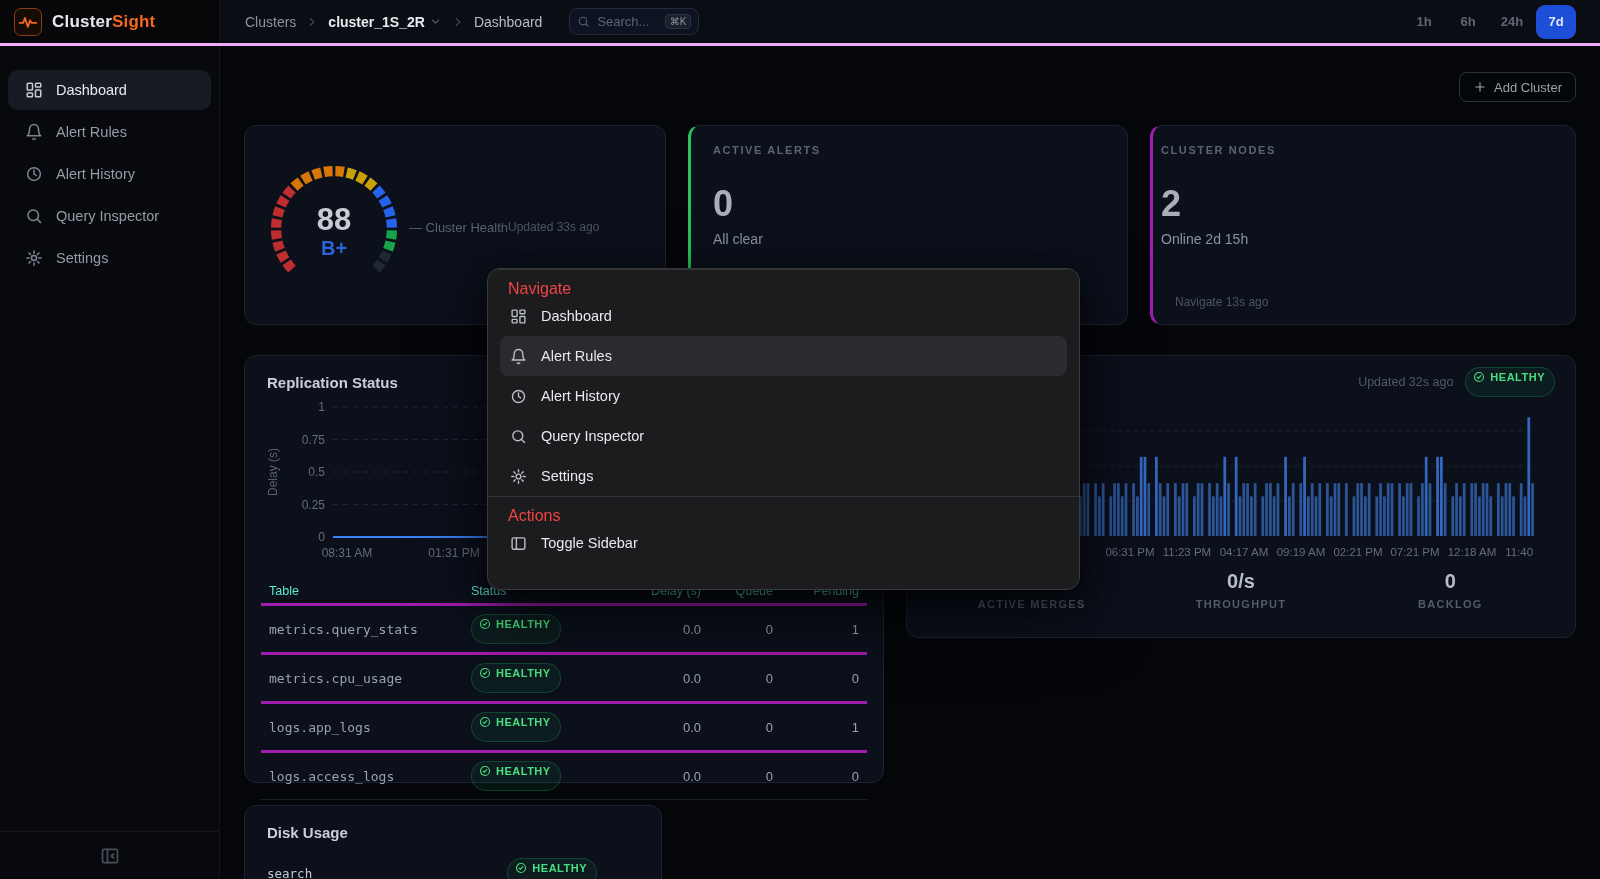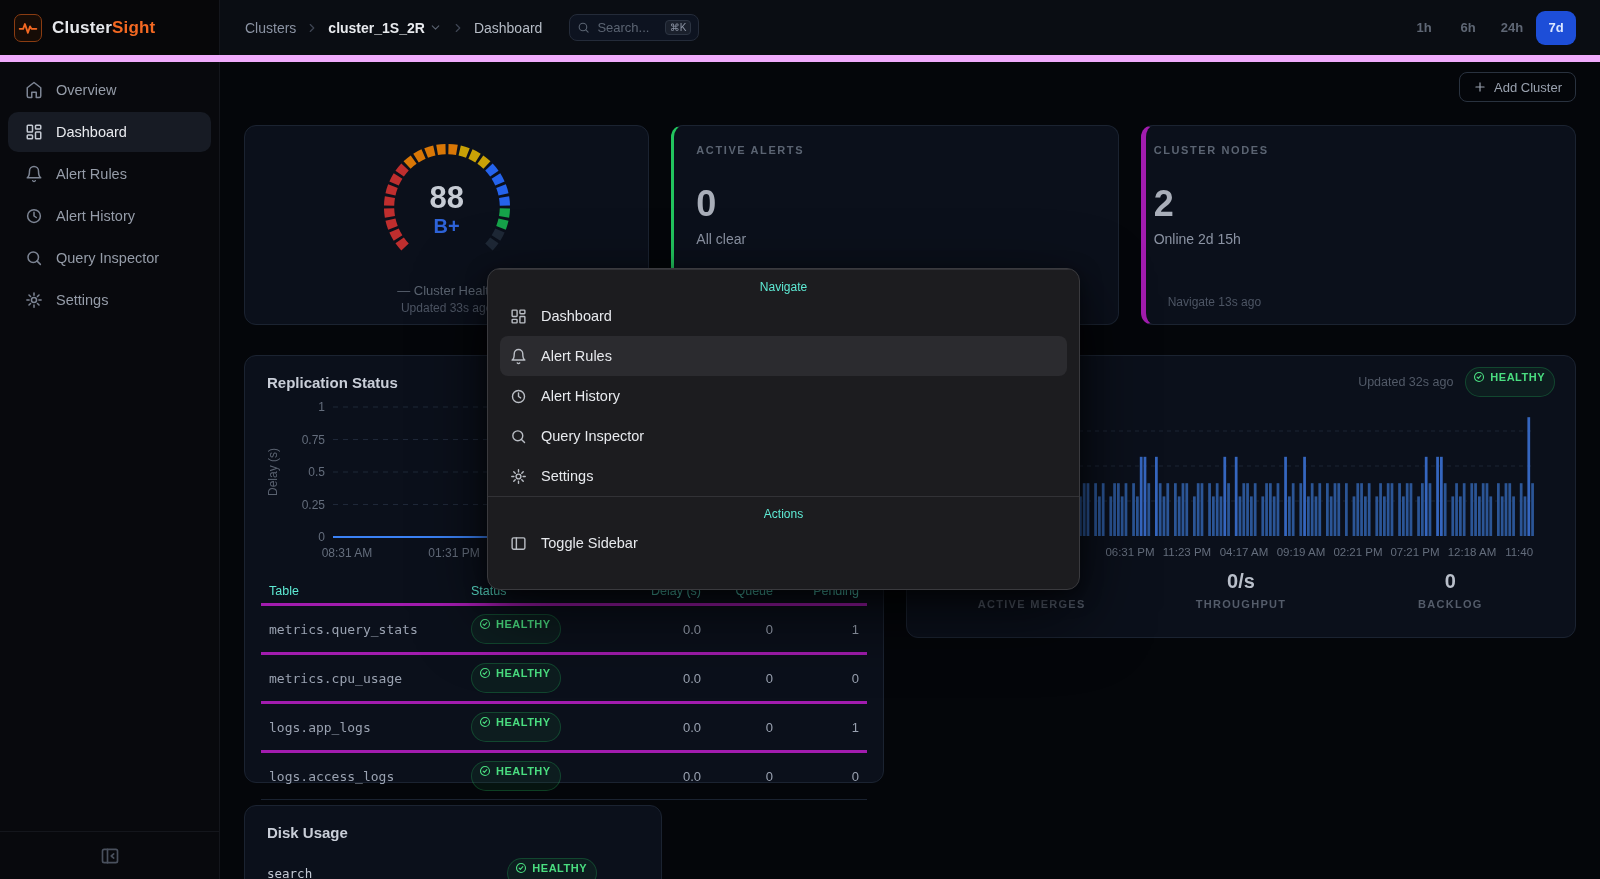--- a/index.html
+++ b/index.html
@@ -1,22 +1,22 @@
 <!DOCTYPE html>
 <html><head>
 <meta charset="utf-8">
 <style>
   * { margin:0; padding:0; box-sizing:border-box; }
   html,body { width:1600px; height:879px; overflow:hidden; background:#04060a;
     font-family:"Liberation Sans",sans-serif; color:#e5e7eb; position:relative; }
   .ic { display:inline-block; vertical-align:middle; }
 
   
-  .topbar { position:absolute; top:0; left:0; right:0; height:62px; display:flex; align-items:center;
-    background:#0a0d13; border-bottom:7px solid #f0abfc; z-index:5; }
+  .topbar { position:absolute; top:0; left:0; right:0; height:46px; display:flex; align-items:center;
+    background:#0a0d13; border-bottom:3px solid #f0abfc; z-index:5; }
   .brand { width:220px; height:100%; background:#070709; border-right:1px solid #14161c;
     display:flex; align-items:center; gap:10px; padding-left:14px; flex:none; }
   .logo-mark { width:28px; height:28px; border:1px solid #8a3c12; border-radius:7px; background:#160c06;
     display:flex; align-items:center; justify-content:center; }
   .brand-name { font-size:17px; font-weight:700; letter-spacing:.2px; }
   .brand-name .accent { color:#f26822; }
   .crumbs { display:flex; align-items:center; gap:9px; margin-left:25px; font-size:14px; }
   .crumb-root { color:#8b93a3; }
   .crumb-sep { color:#3f4654; width:14px; height:14px; }
   .crumb-cluster { color:#e8eaee; font-weight:700; display:flex; align-items:center; gap:4px; }
@@ -49,27 +49,27 @@
   .main { position:absolute; top:46px; left:220px; right:0; bottom:0; padding:26px 24px 0; overflow:hidden; }
   .toolbar-row { display:flex; justify-content:flex-end; margin-bottom:23px; }
   .btn-add { height:30px; padding:0 13px; border:1px solid #29323f; border-radius:8px; background:transparent;
     color:#9aa2af; font-size:13px; font-family:inherit; display:flex; align-items:center; gap:7px; }
   .btn-add .ic { width:14px; height:14px; }
 
   .cards-row { display:flex; gap:22px; margin-bottom:30px; }
   .card { flex:1; height:200px; background:#0b101b; border:1px solid #1b2331; border-radius:12px;
     position:relative; padding:18px 22px; }
   .card.accent-green { border-left:3px solid #22c55e; }
-  .card.accent-blue  { border-left:5px solid #a21caf;padding-left:8px; }
+  .card.accent-blue  { border-left:3px solid #a21caf;padding-left:8px; }
   .card-label { font-size:11px; letter-spacing:1.6px; color:#5b6472; font-weight:700; }
   .card-value { font-size:36px; font-weight:700; color:#a9aeb9; margin-top:30px; line-height:1; }
   .card-sub { font-size:14px; color:#8b93a3; margin-top:9px; }
   .card-updated { position:absolute; bottom:15px; left:22px; font-size:12px; color:#4d5564; }
 
-  .card.health { display:flex; flex-direction:column; align-items:center; padding:2px; }
+  .card.health { display:flex; flex-direction:row; align-items:center; padding:14px; }
   .gauge-wrap { position:relative; width:150px; height:142px; margin-top:8px; }
   .gauge-text { position:absolute; top:46px; left:0; right:0; text-align:center; }
   .gauge-score { font-size:31px; font-weight:700; color:#c6cbd4; line-height:1.05; }
   .gauge-grade { font-size:20px; font-weight:700; color:#2e63d8; }
   .gauge-legend { font-size:13px; color:#5a6370; margin-top:5px; }
   .gauge-updated { font-size:12px; color:#4d5564; margin-top:3px; }
 
   .mid-row { display:flex; gap:22px; align-items:flex-start; margin-bottom:22px; }
   .panel { background:#0b101b; border:1px solid #1b2331; border-radius:12px; }
   .panel.replication { width:640px; height:428px; padding:18px 16px 8px; }
@@ -102,21 +102,21 @@
 
   
   .palette { position:absolute; left:487px; top:268px; width:593px; height:322px; background:#1c1c1f;
     border:1px solid #3a3a3e; border-radius:13px; overflow:hidden; z-index:20;
     box-shadow:0 24px 70px rgba(0,0,0,.65), 0 6px 20px rgba(0,0,0,.5); }
   .pal-input { display:flex; align-items:center; gap:12px; height:46px; padding:0 18px; }
   .pal-input .ic { width:17px; height:17px; color:#8a8f98; flex:none; }
   .caret { width:1.5px; height:19px; background:#eceef1; margin-right:1px; }
   .pal-ph { font-size:15px; color:#8d929c; }
   .pal-divider { height:1px; background:#323236; }
-  .pal-section { font-size:12px; color:#5eead4; padding:10px 20px 3px; height:26px;text-align:center; }
+  .pal-section { font-size:16px; color:#ef4444; padding:10px 20px 3px; height:26px; }
   .pal-item { height:40px; margin:0 12px; display:flex; align-items:center; gap:14px; padding:0 10px;
     border-radius:8px; color:#e7e9ed; font-size:14.5px; }
   .pal-item.selected { background:#2b2b2f; }
   .pal-item .ic { width:17px; height:17px; color:#b9bdc4; flex:none; }
 </style>
 </head>
 <body>
 
 <svg width="0" height="0" style="position:absolute" aria-hidden="true">
   <defs>
@@ -233,26 +233,20 @@
   </div>
   <div class="time-group">
     <button class="time-btn">1h</button>
     <button class="time-btn">6h</button>
     <button class="time-btn">24h</button>
     <button class="time-btn active">7d</button>
   </div>
 </header>
 
 <aside class="sidebar">
-  <div class="nav-item">
-    <svg class="ic">
-        <use href="#i-home"></use>
-      </svg>
-    <span>Overview</span>
-  </div>
   <div class="nav-item active">
     <svg class="ic">
         <use href="#i-dashboard"></use>
       </svg>
     <span>Dashboard</span>
   </div>
   <div class="nav-item">
     <svg class="ic">
         <use href="#i-bell"></use>
       </svg>

